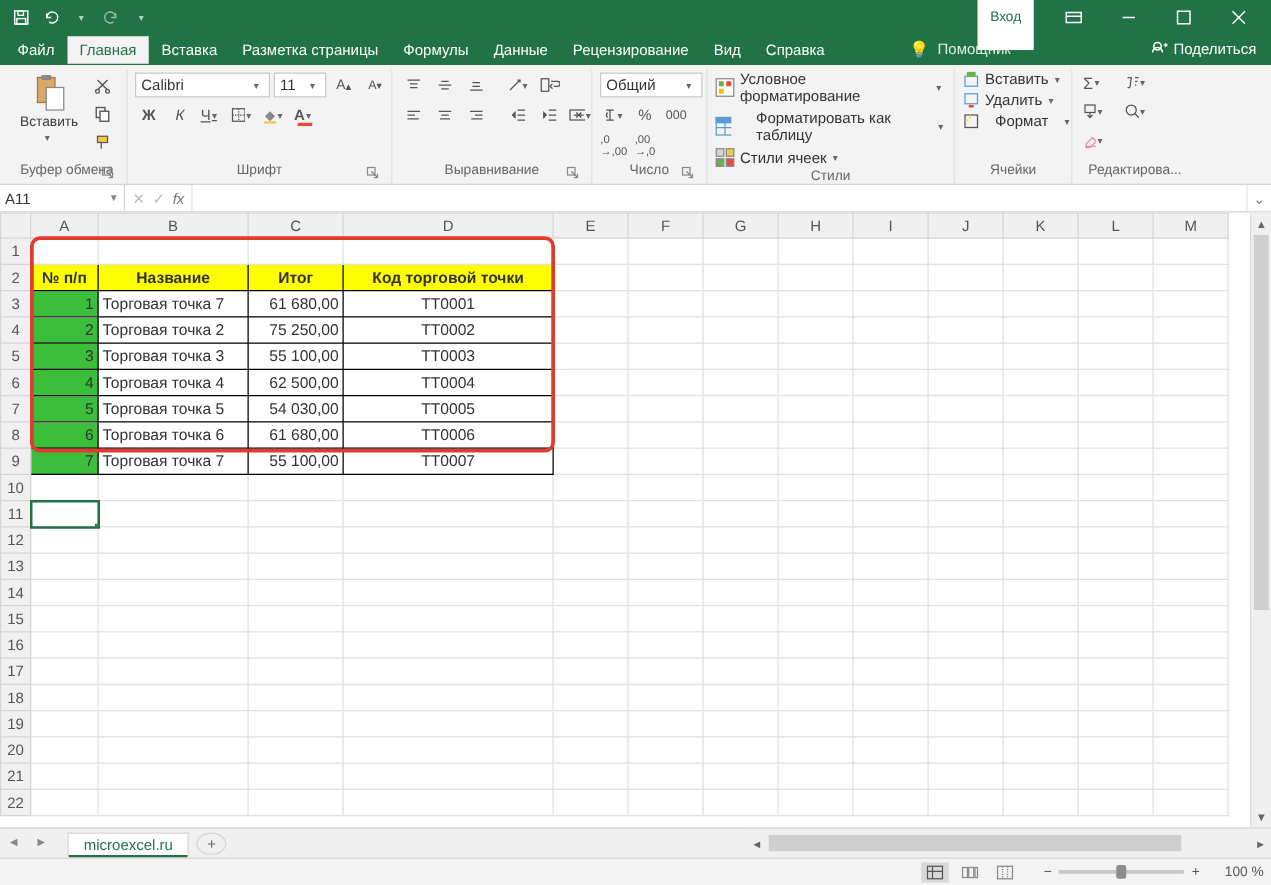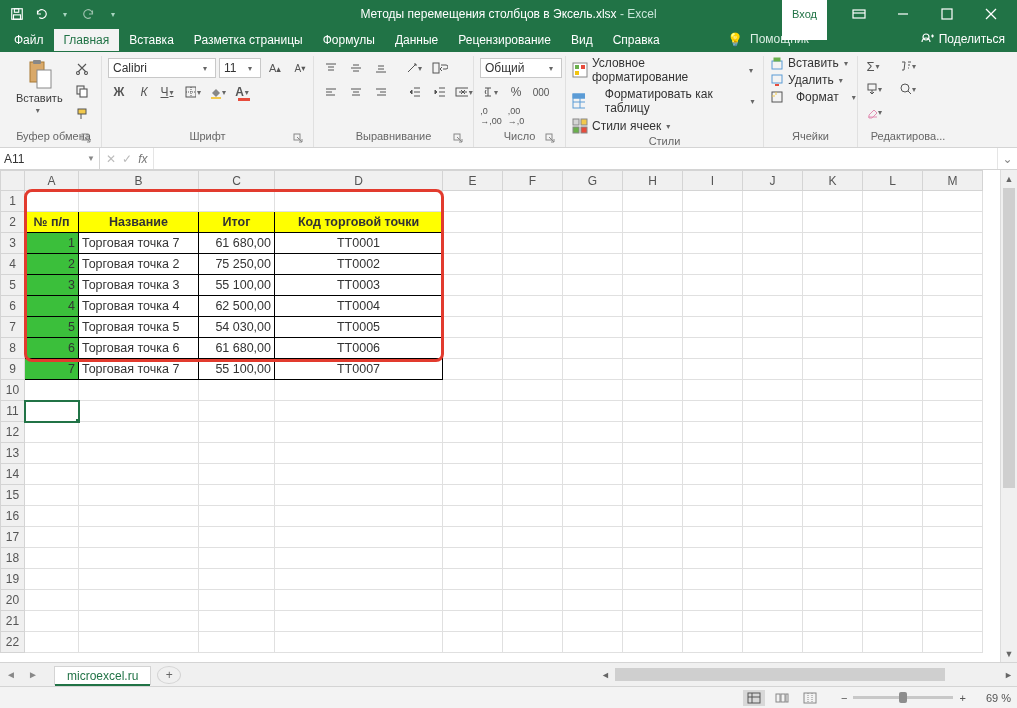--- a/index.html
+++ b/index.html
@@ -107,23 +107,20 @@
           </svg>
     </div>
     <div class="qat-item" style="color:#a8d5c0;font-size:8px;">▾</div>
     <div class="qat-item" style="opacity:.55">
       <svg width="14" height="14" viewBox="0 0 16 16" fill="none" stroke="#fff" stroke-width="1.3">
             <path d="M12 8a5 5 0 1 0-2 4"></path>
             <path d="M12 4v4H8"></path>
           </svg>
     </div>
     <div class="qat-item" style="color:#a8d5c0;font-size:8px;">▾</div>
-  </div>
-  <div class="title">
-    <span>Методы перемещения столбцов в Эксель.xlsx</span><span class="dim">  -  </span><span class="dim">Excel</span>
   </div>
   <div class="title-right">
     <div class="login-btn">Вход</div>
     <div class="winbtn">
       <svg width="14" height="12" viewBox="0 0 14 12" fill="none" stroke="#fff" stroke-width="1.2">
             <rect x="1" y="2" width="12" height="8"></rect>
             <line x1="1" y1="5" x2="13" y2="5"></line>
           </svg>
     </div>
     <div class="winbtn">
@@ -952,17 +949,17 @@
             <line x1="9" y1="1" x2="9" y2="11" stroke-dasharray="1 1"></line>
           </svg>
         </div>
     <span style="width:8px;"></span>
     <span>−</span>
     <div class="zslider">
           <div class="knob"></div>
         </div>
     <span>+</span>
     <span style="width:8px;"></span>
-    <span>69 %</span>
+    <span>100 %</span>
   </div>
 </div>
 
 </div>
 
 </body></html>

